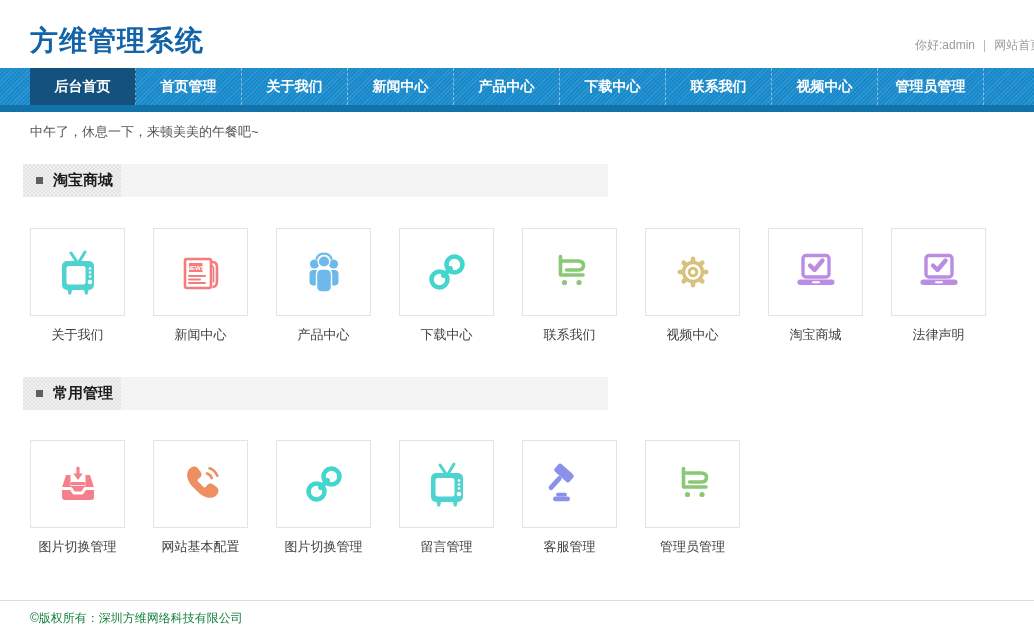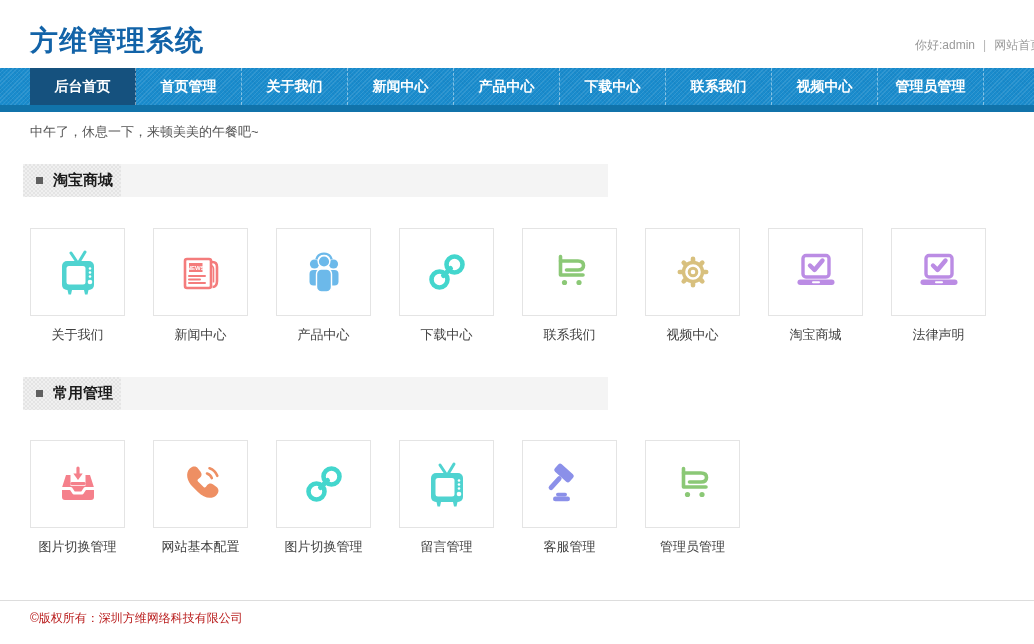--- a/index.html
+++ b/index.html
@@ -62,21 +62,21 @@
     width:95px;height:88px;box-sizing:border-box;
     border:1px solid #e4e4e4;background:#fff;cursor:pointer;
     display:flex;align-items:center;justify-content:center;
   }
   .card svg{width:48px;height:48px;display:block;}
   .card-label{margin-top:10px;text-align:center;font-size:13px;line-height:18px;color:#404040;white-space:nowrap;}
   
   .footer{
     position:absolute;left:0;right:0;top:600px;
     border-top:1px solid #ddd;
-    padding:9px 0 0 30px;font-size:12px;color:#b91c1c;
+    padding:9px 0 0 30px;font-size:12px;color:#15803d;
   }
 </style>
 </head>
 <body>
 
 <svg width="0" height="0" style="position:absolute" aria-hidden="true">
   <defs>
     <symbol id="tv-icon" viewBox="0 0 48 48">
       <path d="M17 5 L23 14 M31 4 L25 14" stroke="currentColor" stroke-width="3" stroke-linecap="round" fill="none"></path>
       <rect x="8" y="13" width="32" height="29" rx="5" fill="currentColor"></rect>

